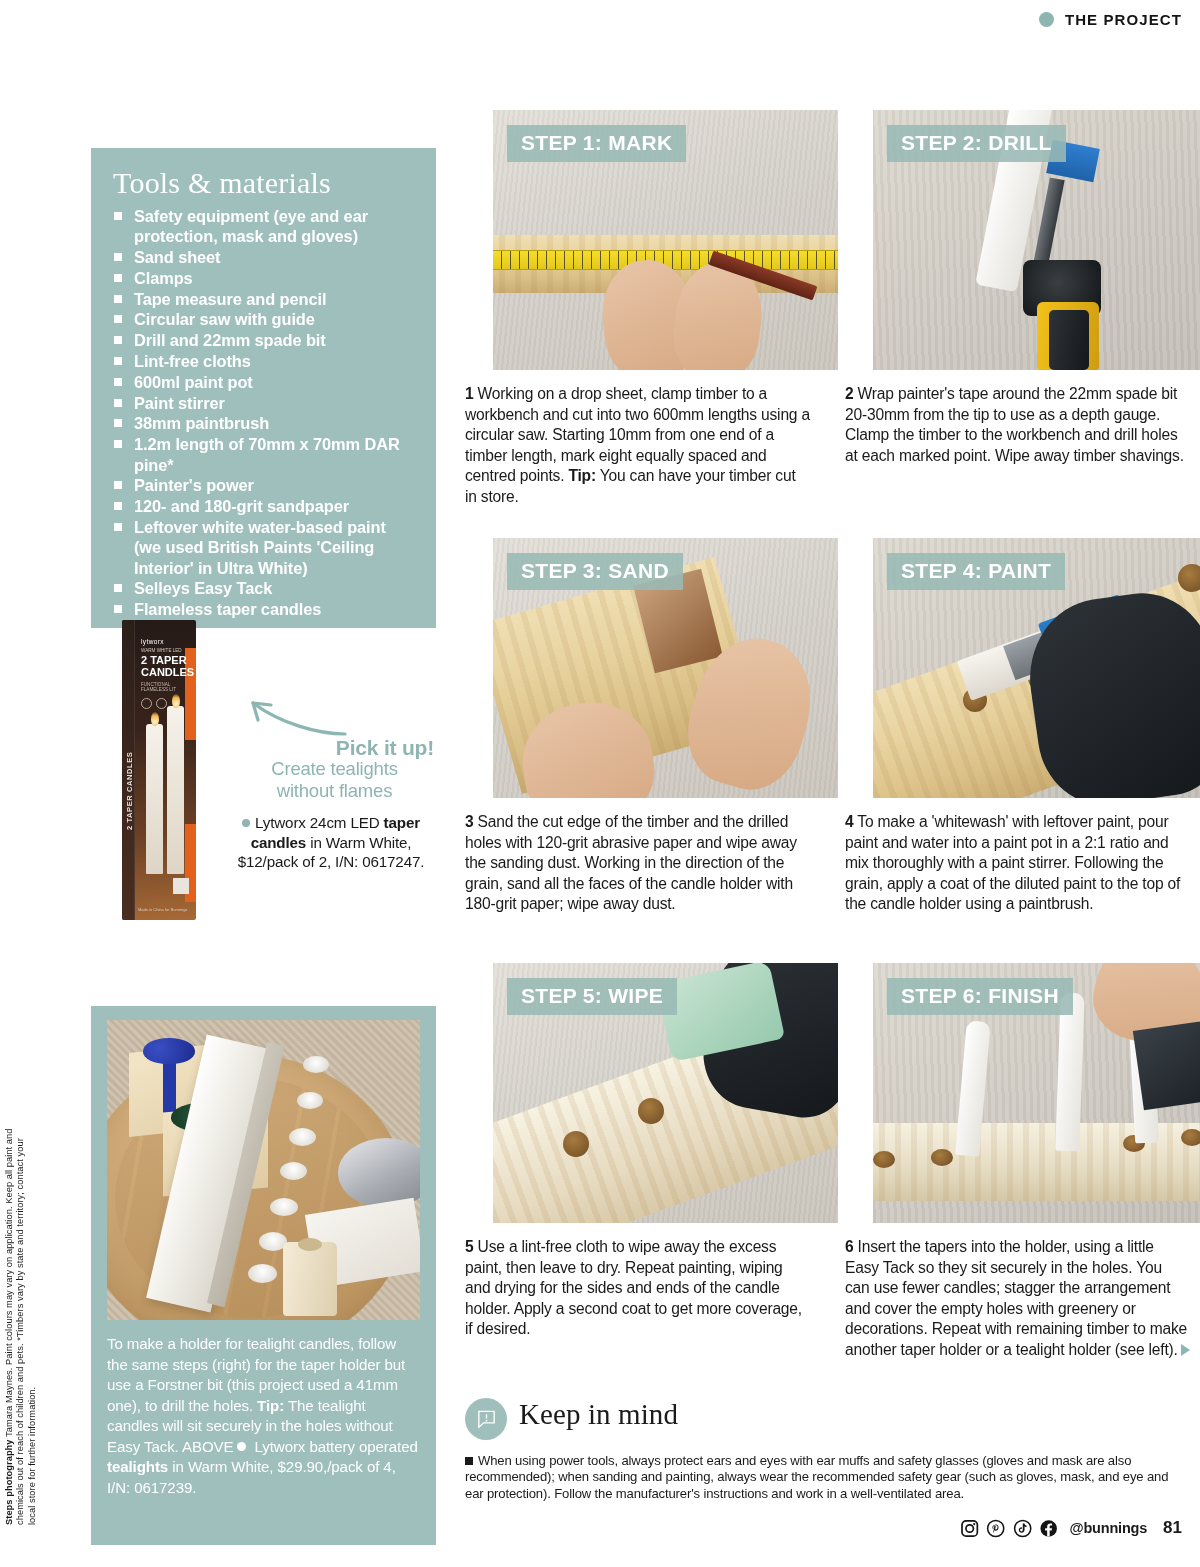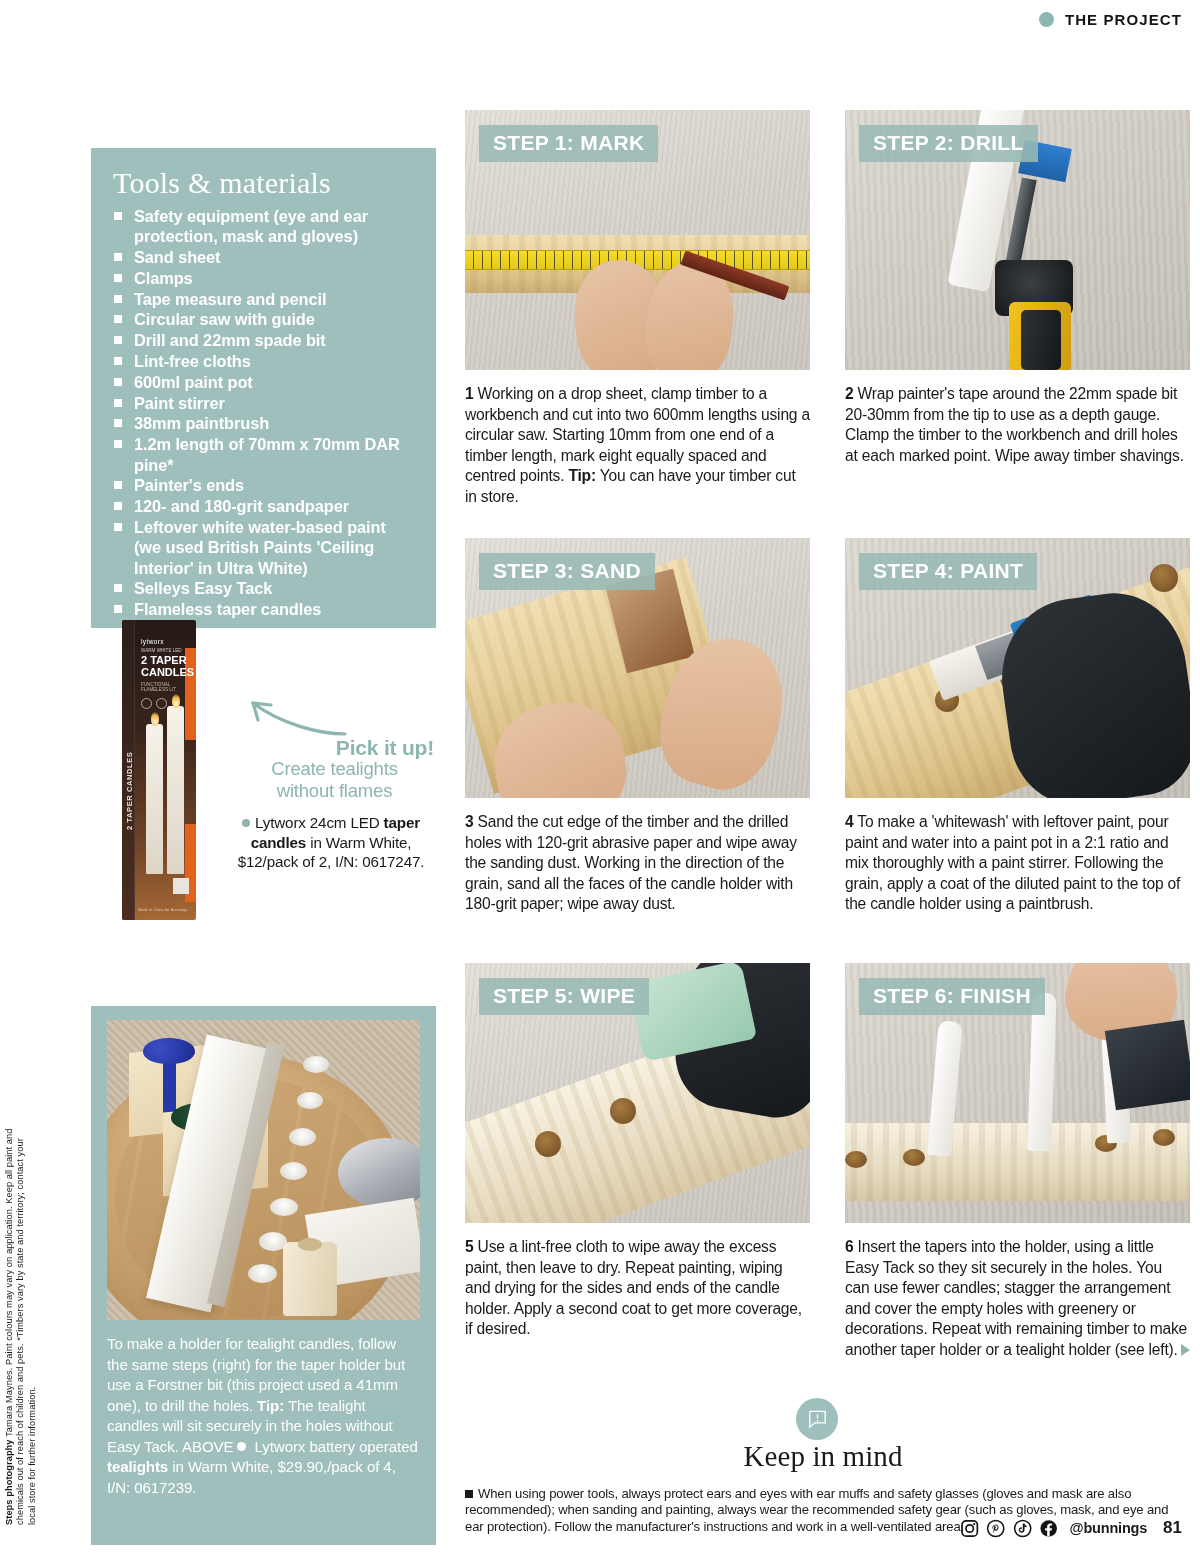--- a/index.html
+++ b/index.html
@@ -144,20 +144,21 @@
   .cap-bullet {
     display: inline-block; width: 9px; height: 9px; border-radius: 50%;
     background: #ffffff; margin: 0 4px; vertical-align: 1px;
   }
 
   
   .step { position: absolute; width: 345px; }
   .step-photo {
     width: 345px; height: 260px; position: relative; overflow: hidden;
     background: #c2410c;
+    margin-left: 28px;
   }
   .step-label {
     position: absolute; left: 14px; top: 15px; z-index: 6;
     background: rgba(152,186,181,.88);
     color: #ffffff; font-size: 21px; font-weight: bold; letter-spacing: .3px;
     padding: 6px 14px 7px 14px;
   }
   .step-text {
     margin-top: 14px; font-size: 15.6px; line-height: 20.6px; letter-spacing: -.2px;
   }
@@ -208,21 +209,21 @@
     background: repeating-linear-gradient(90deg, #2a2a2a 0 1px, rgba(0,0,0,0) 1px 9px);
     opacity: .75;
   }
   .glove {
     position: absolute; background: linear-gradient(150deg,#2e3338,#14181b);
     border-radius: 40% 38% 30% 34%;
   }
 
   
   .kim { position: absolute; left: 465px; top: 1398px; width: 716px; }
-  .kim-head { display: flex; align-items: center; flex-direction: column; }
+  .kim-head { display: flex; align-items: flex-start; }
   .kim-circle {
     width: 42px; height: 42px; border-radius: 50%; background: #9ebfbb;
     display: flex; align-items: center; justify-content: center; margin-right: 12px;
   }
   .kim-title {
     font-family: "Liberation Serif", serif; font-size: 29px; letter-spacing: .1px;
   }
   .kim-body {
     margin-top: 13px; font-size: 13.1px; line-height: 16.4px;
     font-family: "Liberation Sans", sans-serif; letter-spacing: -.15px;
@@ -260,21 +261,21 @@
     <li>Sand sheet</li>
     <li>Clamps</li>
     <li>Tape measure and pencil</li>
     <li>Circular saw with guide</li>
     <li>Drill and 22mm spade bit</li>
     <li>Lint-free cloths</li>
     <li>600ml paint pot</li>
     <li>Paint stirrer</li>
     <li>38mm paintbrush</li>
     <li>1.2m length of 70mm x 70mm DAR pine*</li>
-    <li>Painter's ends</li>
+    <li>Painter's power</li>
     <li>120- and 180-grit sandpaper</li>
     <li>Leftover white water-based paint (we used British Paints 'Ceiling Interior' in Ultra White)</li>
     <li>Selleys Easy Tack</li>
     <li>Flameless taper candles</li>
   </ul>
 </div>
 
 <div class="pickup-wrap">
 
   <div class="pkg-box">

